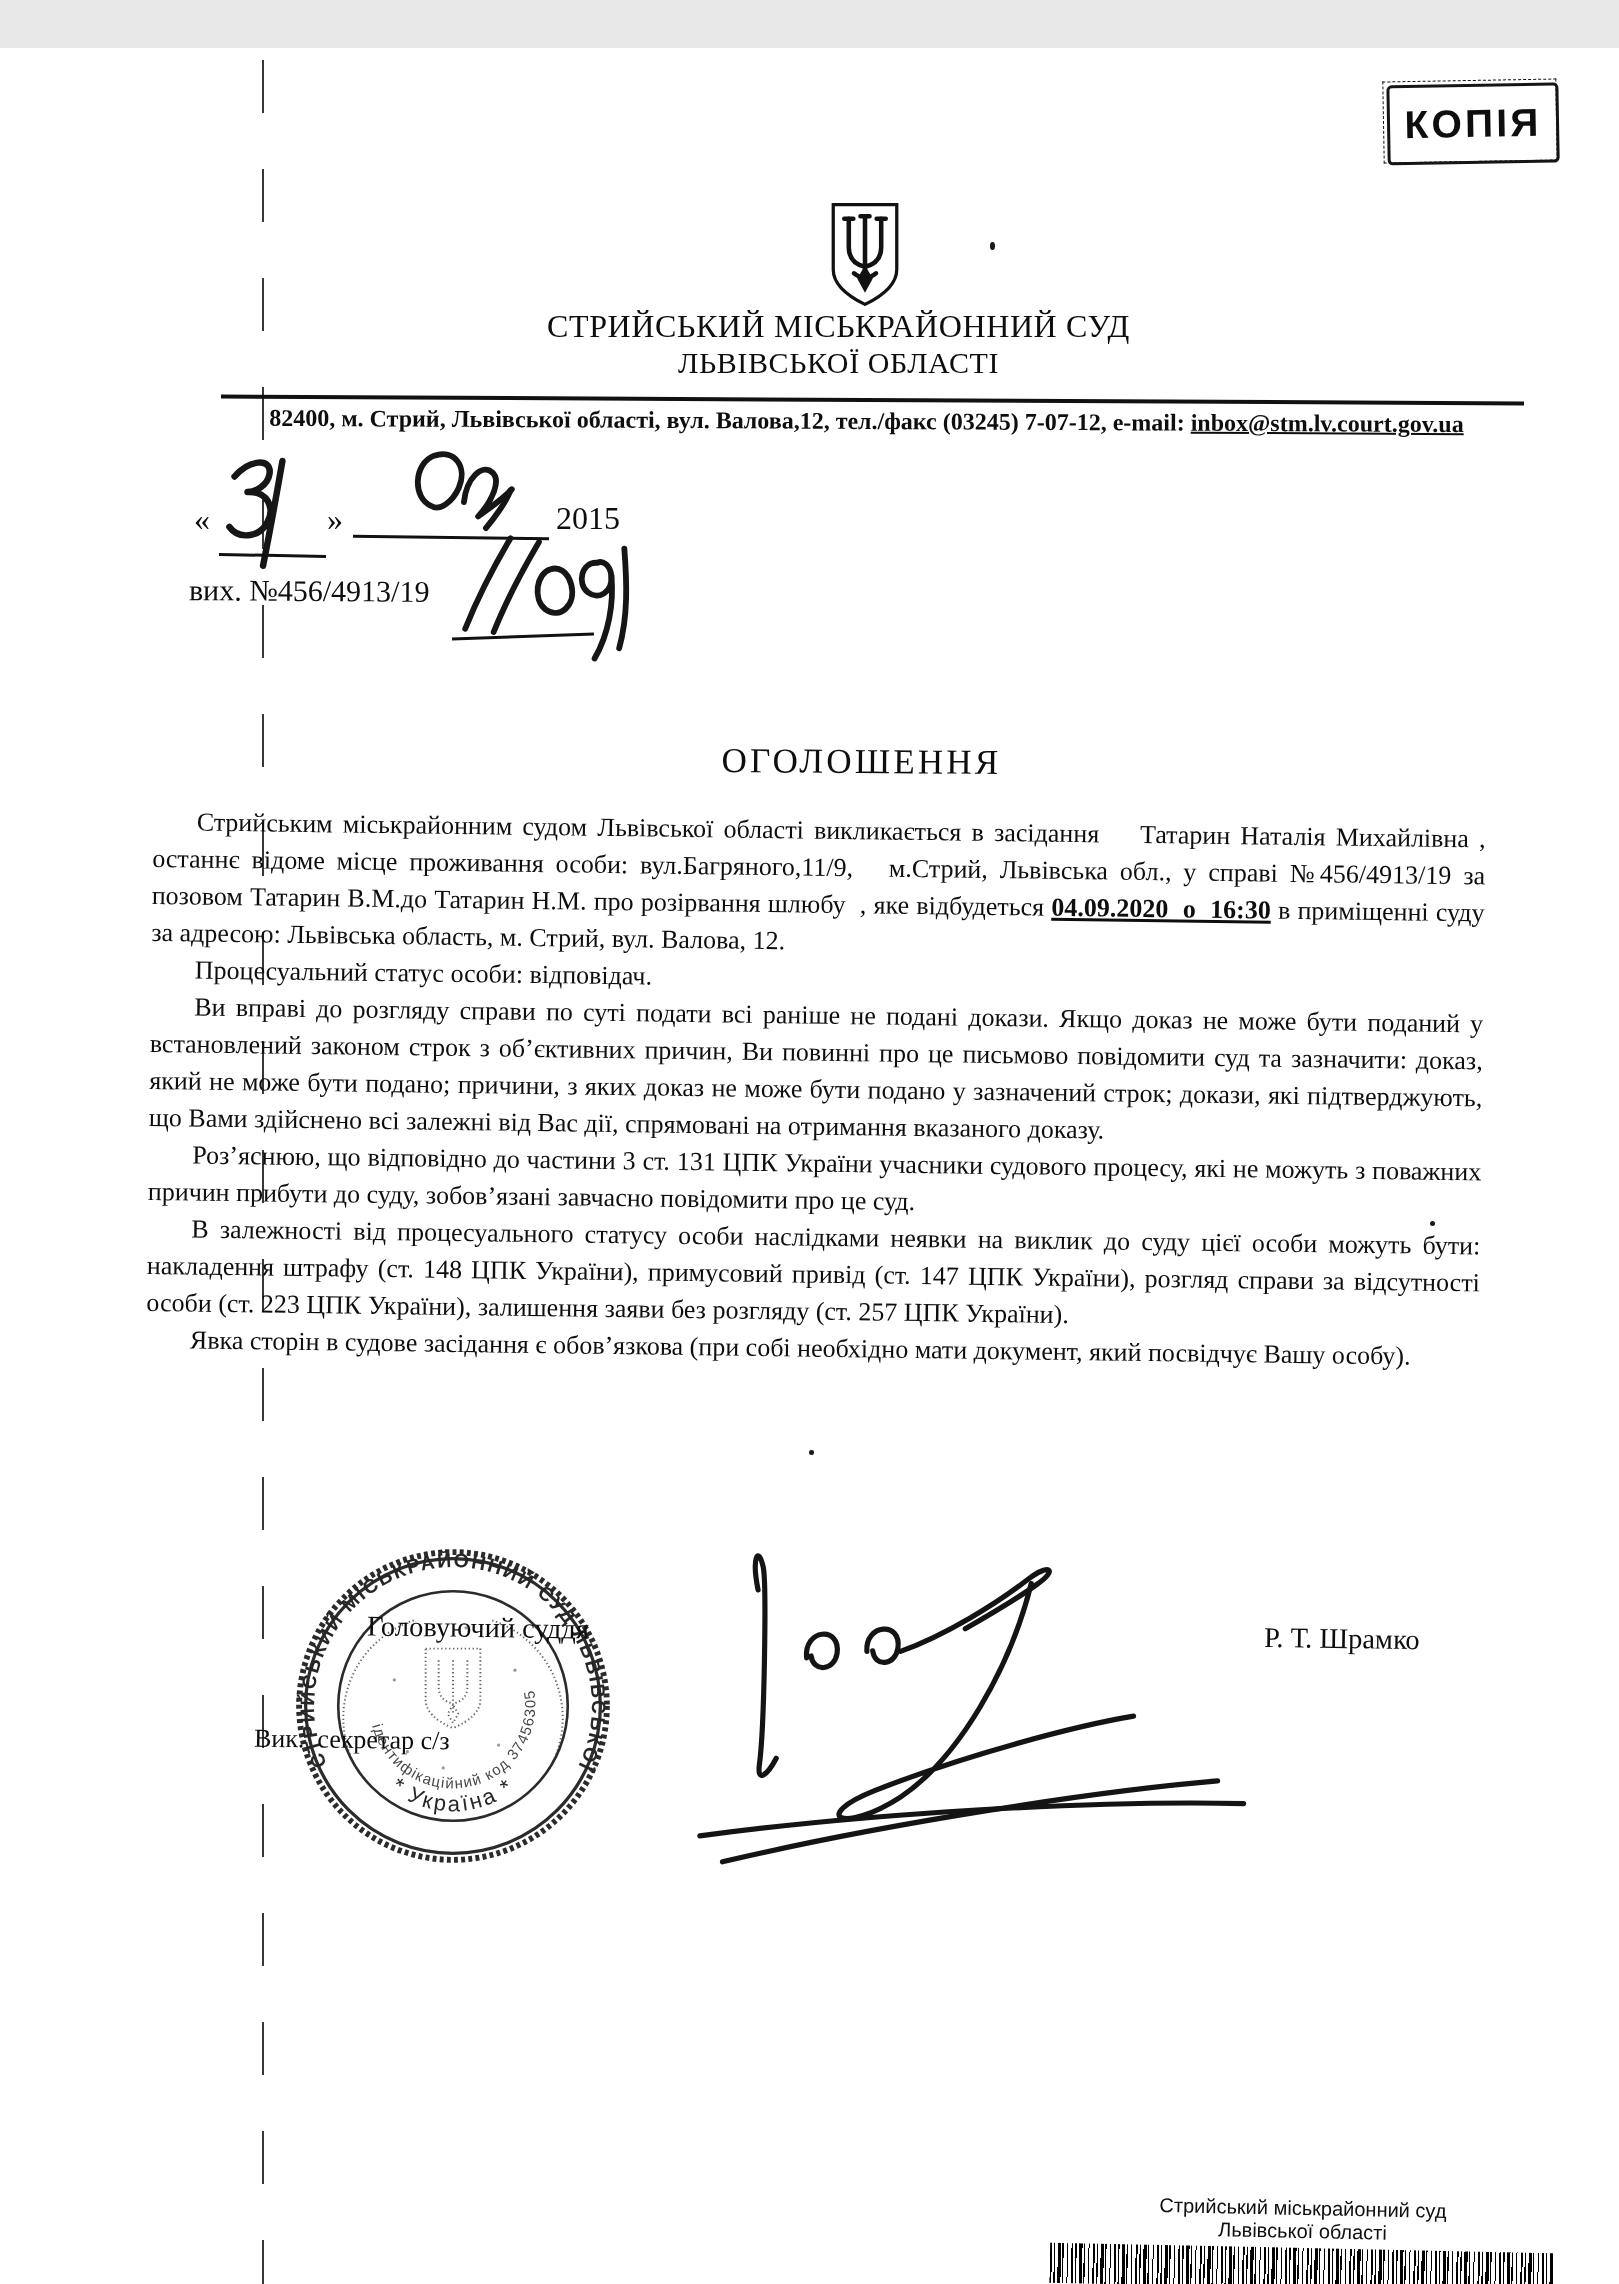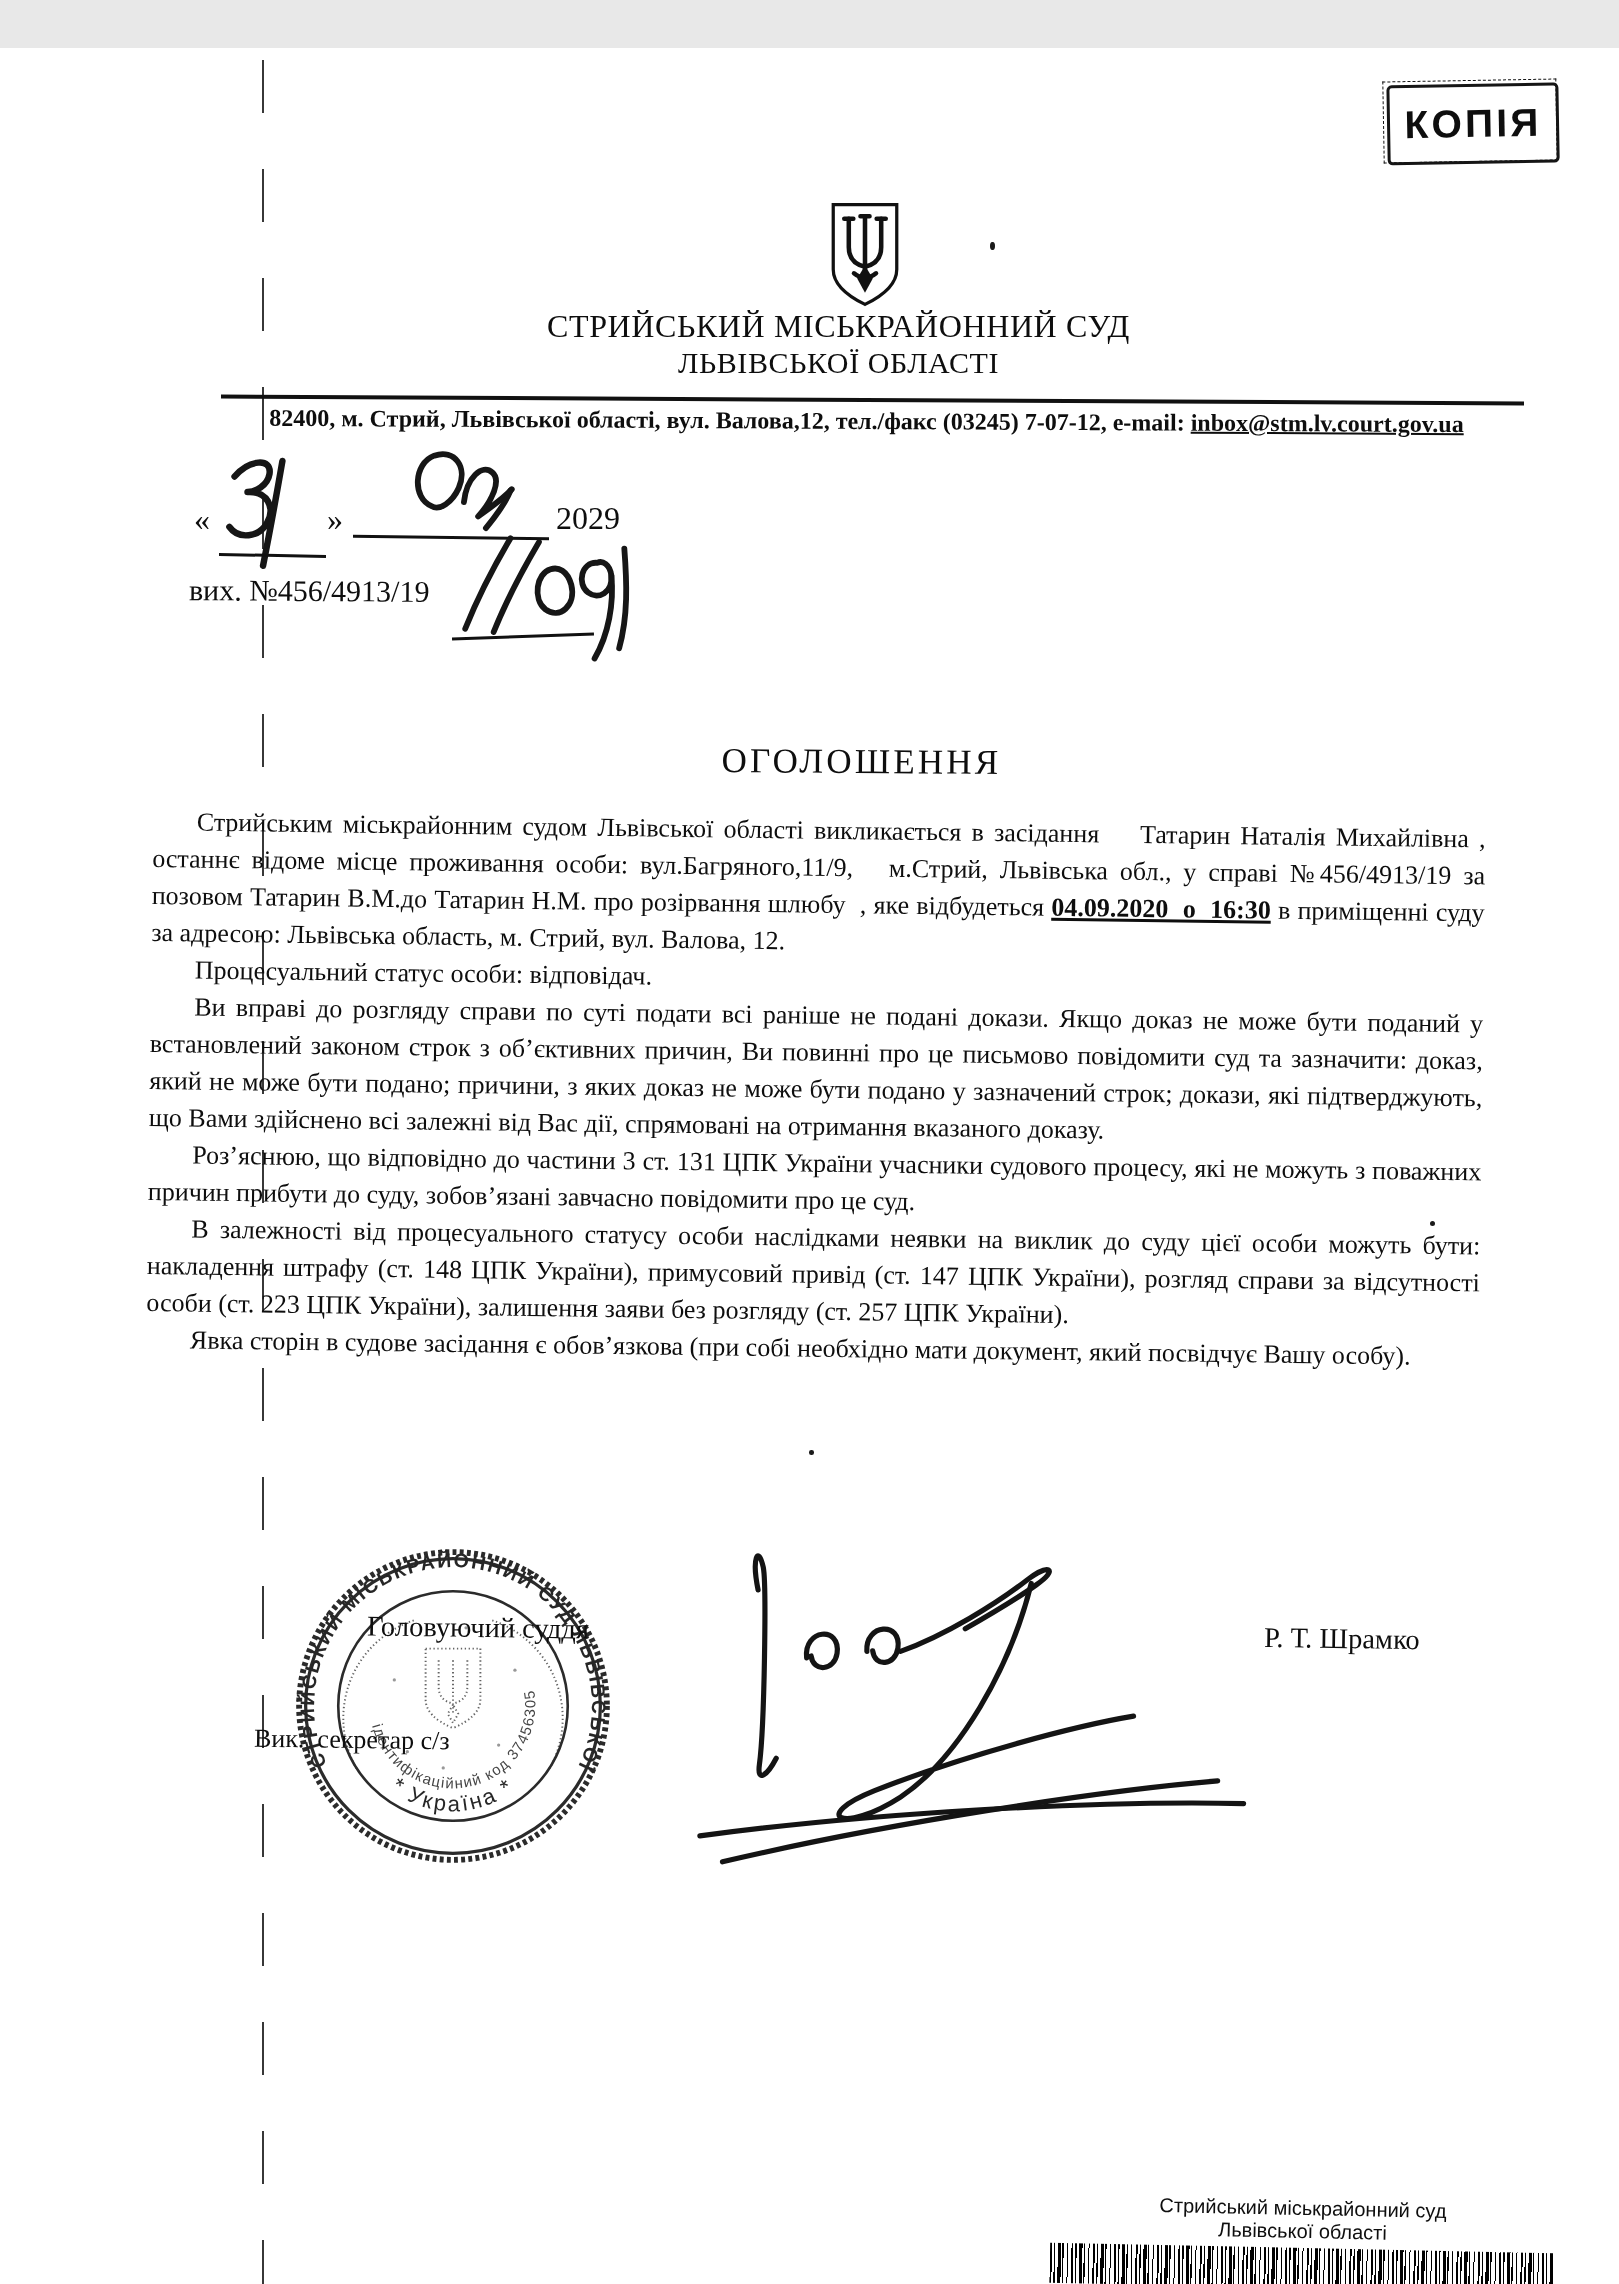--- a/index.html
+++ b/index.html
@@ -104,21 +104,21 @@
   <div id="quote-close" class="abs">»</div>
   <div id="date-underline-day" class="abs"></div>
   <svg class="abs" style="left:394px;top:396px;width:123px;height:97px;" viewBox="0 0 190 150" aria-label="02">
     <g class="hand" stroke-width="9">
       <path d="M58,96 C28,84 30,30 62,18 C94,7 114,36 100,68 C90,90 70,104 58,96"></path>
       <path d="M108,90 C112,52 136,30 152,44 C166,56 152,88 130,112 C146,100 168,86 182,70"></path>
       <path d="M180,72 C170,96 152,118 142,130"></path>
     </g>
   </svg>
   <div id="date-underline-month" class="abs"></div>
-  <div id="year-label" class="abs">2029</div>
+  <div id="year-label" class="abs">2015</div>
 
   <div id="ref-number" class="abs">вих. №456/4913/19</div>
   <svg class="abs" style="left:447px;top:476px;width:191px;height:141px;" viewBox="0 0 295 218" aria-label="11091">
     <g class="hand" stroke-width="9">
       <path d="M28,162 C48,112 78,56 98,22"></path>
       <path d="M72,167 C92,117 122,62 142,28"></path>
       <path d="M160,70 C138,76 132,116 152,132 C174,148 200,126 192,94 C186,72 172,66 160,70"></path>
       <path d="M232,60 C208,58 200,92 218,106 C234,118 256,106 254,80 C252,62 240,56 232,60"></path>
       <path d="M254,80 C258,122 250,170 228,208"></path>
       <path d="M274,38 C278,90 280,142 266,192"></path>

